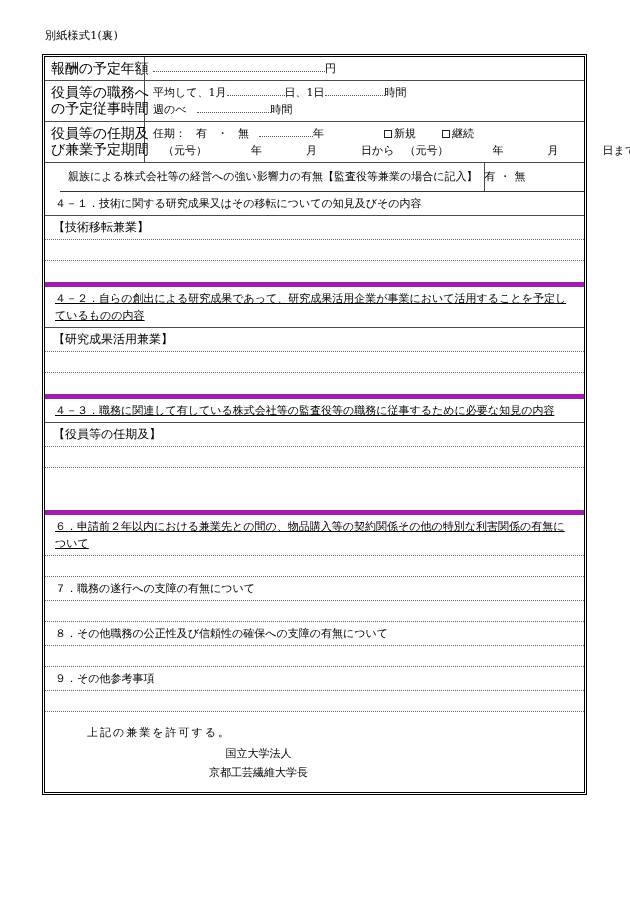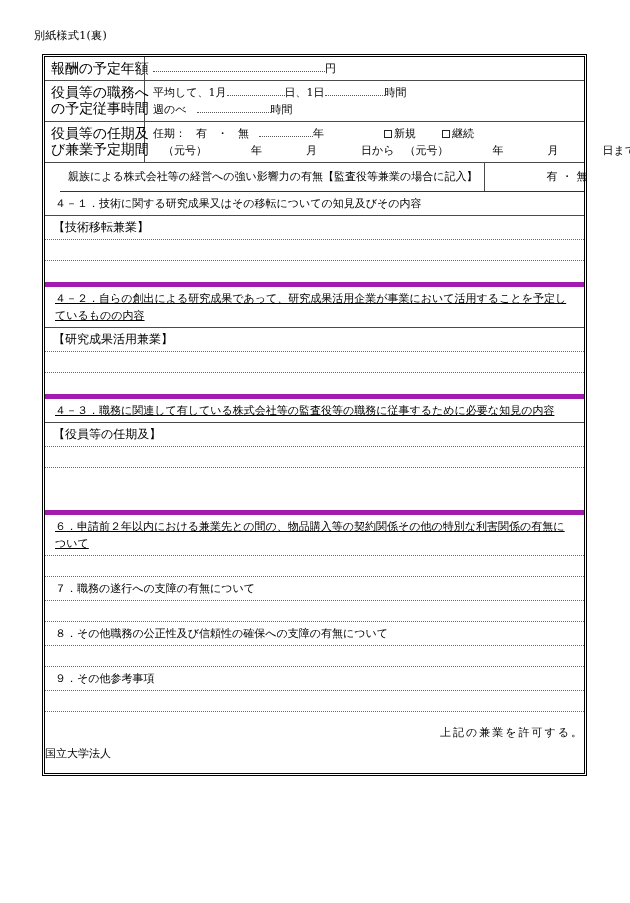--- a/index.html
+++ b/index.html
@@ -13,21 +13,21 @@
     height: 903px;
     position: relative;
     font-family: "DejaVu Serif", "Liberation Serif", serif;
     color: #000000;
     overflow: hidden;
   }
 
   
   .page-heading {
     position: absolute;
-    left: 34px;
+    left: 45px;
     top: 28px;
     font-size: 11px;
     letter-spacing: 0.3px;
     white-space: nowrap;
   }
 
   
   .form-frame {
     position: absolute;
     left: 44px;
@@ -106,21 +106,21 @@
     font-size: 11px;
     line-height: 18px;
     white-space: nowrap;
   }
   .kinship-choice {
     flex: 0 0 107px;
     box-sizing: border-box;
     padding: 5px 0;
     font-size: 11px;
     line-height: 18px;
-    text-align: right;
+    text-align: left;
     letter-spacing: 4px;
   }
 
   
   .sec-head {
     box-sizing: border-box;
     padding: 3px 8px 3px 10px;
     font-size: 11px;
     line-height: 17px;
     border-bottom: 1px solid #4a4a4a;
@@ -146,29 +146,28 @@
   
   .approval {
     box-sizing: border-box;
     padding: 10px 0 10px 0;
     font-size: 11px;
     line-height: 22px;
   }
   .approval .permit {
     padding-left: 42px;
     letter-spacing: 2px;
-    text-align: right;
   }
   .approval .date-line {
     padding-left: 62px;
     letter-spacing: 1px;
   }
   .approval .date-line .g { display: inline-block; width: 58px; }
   .approval .org {
-    text-align: left;
+    text-align: center;
     padding-right: 112px;
     line-height: 19px;
   }
 
   .nowrap { white-space: nowrap; }
 </style>
 </head>
 <body>
 
 <div class="page-heading">別紙様式1(裏)</div>
@@ -251,16 +250,17 @@
   <div class="sec-head dotted">８．その他職務の公正性及び信頼性の確保への支障の有無について</div>
   <div class="blank-line"></div>
 
   <div class="sec-head dotted">９．その他参考事項</div>
   <div class="blank-line"></div>
 
   <div class="approval">
     <div class="permit">上記の兼業を許可する。</div>
     <div class="org">
       <div>国立大学法人</div>
+      <div>京都工芸繊維大学長</div>
     </div>
   </div>
 
 </div>
 
 </body></html>

